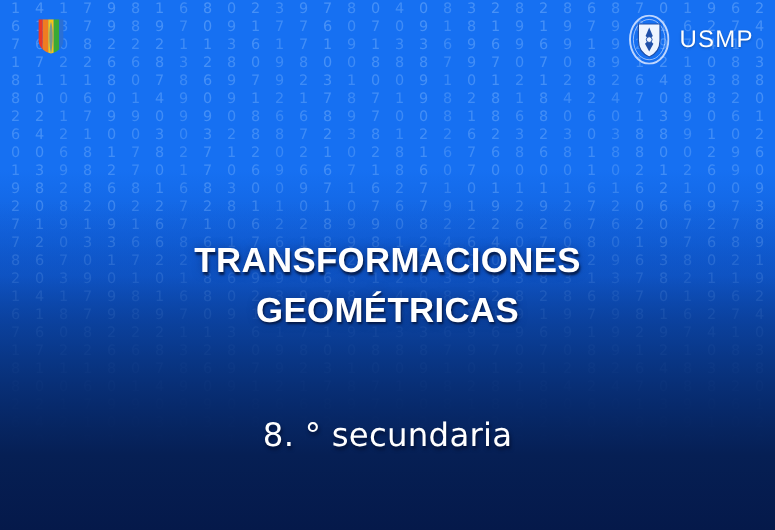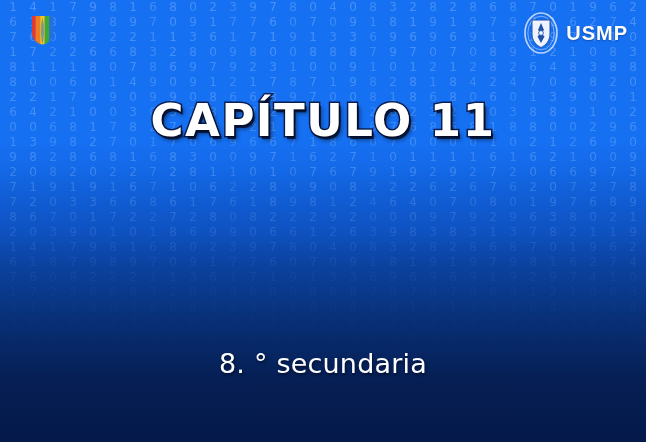--- a/index.html
+++ b/index.html
@@ -91,21 +91,21 @@
     gap: 8px;
     z-index: 5;
   }
   #logo-right .crest {
     width: 34px;
     height: 42px;
     display: block;
   }
   #logo-right .wordmark {
     color: #ffffff;
-    font-weight: bold;
+    font-weight: normal;
     font-size: 20px;
     letter-spacing: 1px;
     text-shadow: 0 1px 2px rgba(0,0,0,0.3);
   }
 
   
   #chapter-title {
     position: absolute;
     left: 0;
     right: 0;
@@ -1763,18 +1763,21 @@
         <ellipse cx="17" cy="21" rx="13.2" ry="16.8" fill="none" stroke="#cfe0ff" stroke-width="0.8" opacity="0.7"></ellipse>
         <path d="M8 8 H26 V22 C26 29 21.5 33.5 17 35.5 C12.5 33.5 8 29 8 22 Z" fill="#eef4ff" stroke="#1f4fa8" stroke-width="1"></path>
         <path d="M17 11 L20 18 L17 21 L14 18 Z" fill="#1f4fa8"></path>
         <path d="M17 21 L20.5 24.5 L17 31 L13.5 24.5 Z" fill="#1f4fa8"></path>
         <circle cx="17" cy="21" r="2.4" fill="#eef4ff" stroke="#1f4fa8" stroke-width="0.8"></circle>
       </svg>
     </span>
     <span class="wordmark">USMP</span>
   </div>
 
-  <div id="chapter-title">CAPÍTULO 11</div>
-
+
+  <div id="subject-title">
+    <span class="line">TRANSFORMACIONES</span>
+    <span class="line">GEOMÉTRICAS</span>
+  </div>
 
   <div id="grade-line">8. ° secundaria</div>
 
 </div>
 
 </body></html>

